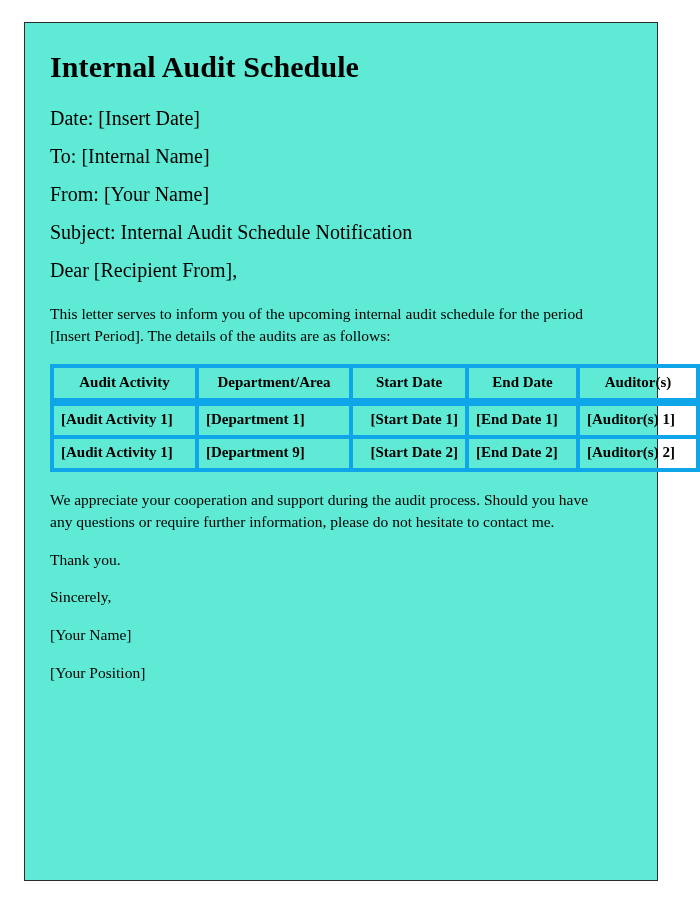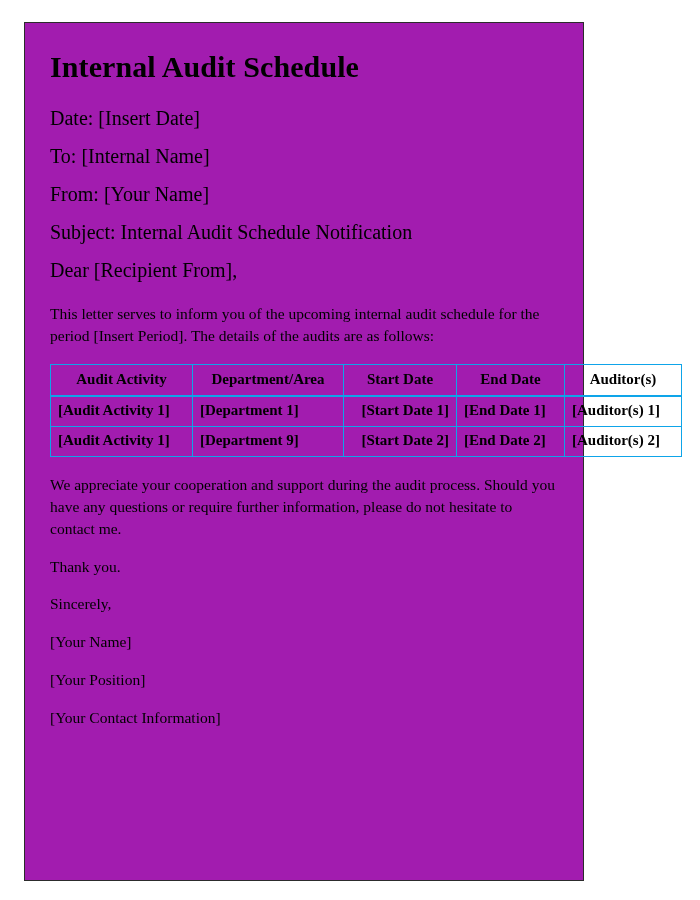--- a/index.html
+++ b/index.html
@@ -12,25 +12,25 @@
     height: 900px;
     font-family: "Liberation Serif", "DejaVu Serif", serif;
     color: #000000;
     overflow: hidden;
   }
 
   .page-frame {
     position: absolute;
     left: 24px;
     top: 22px;
-    width: 560px;
+    width: 634px;
     height: 859px;
     border: 1px solid #2c2c2c;
     box-sizing: border-box;
-    background: #a21caf;
+    background: #5eead4;
     padding-left: 48px;
   }
 
   .page-content {
     position: absolute;
     left: 25px;
     top: 25px;
     right: 25px;
   }
 
@@ -69,21 +69,21 @@
     border-collapse: separate;
     border-spacing: 0;
     font-size: 15px;
     margin: 0;
     table-layout: fixed;
     width: 556px;
   }
 
   table.schedule-table th,
   table.schedule-table td {
-    border: 1px solid #0ea5e9;
+    border: 4px solid #0ea5e9;
     padding: 4px 7px;
     line-height: 1.3;
     vertical-align: middle;
     white-space: nowrap;
     overflow: hidden;
   }
 
   table.schedule-table th {
     font-weight: bold;
     text-align: center;
@@ -176,16 +176,15 @@
     <p class="body-para">We appreciate your cooperation and support during the audit process. Should you have any questions or require further information, please do not hesitate to contact me.</p>
 
     <p class="sig-line">Thank you.</p>
 
     <p class="sig-line">Sincerely,</p>
 
     <p class="sig-line">[Your Name]</p>
 
     <p class="sig-line">[Your Position]</p>
 
-    <p class="sig-line">[Your Contact Information]</p>
 
   </div>
 </div>
 
 </body></html>

